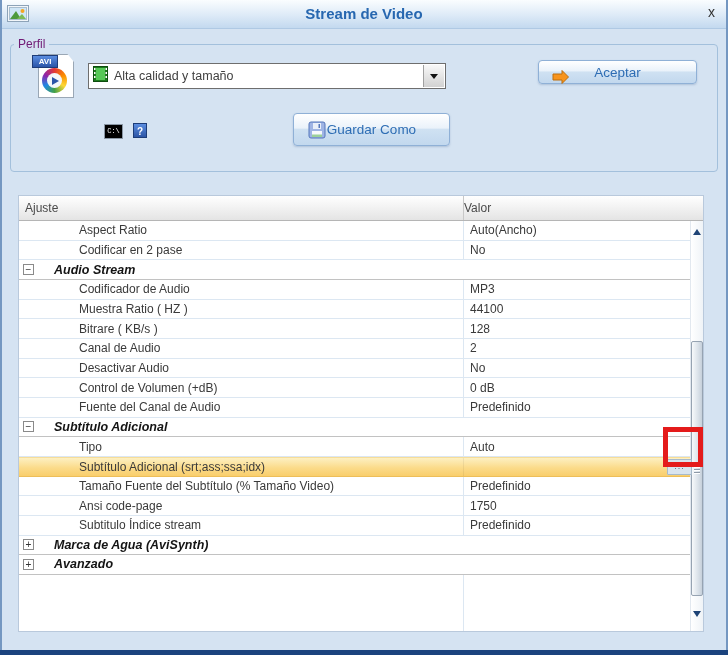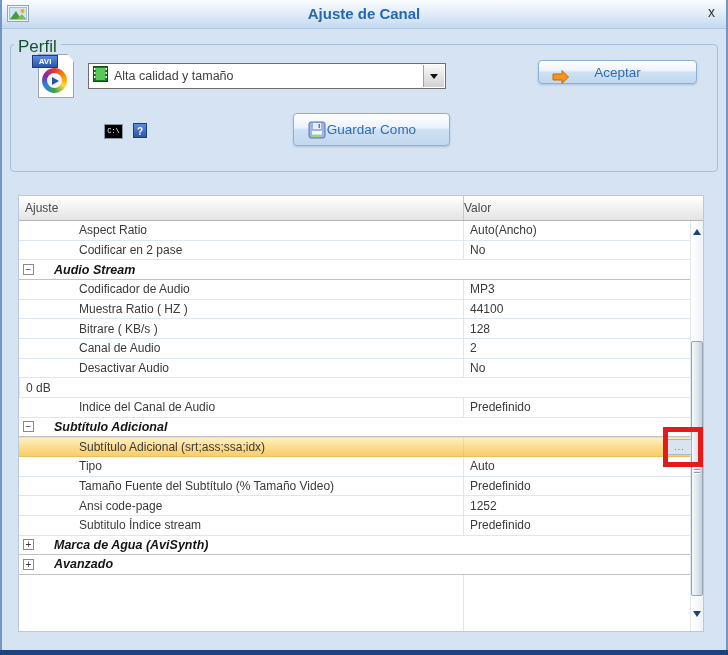--- a/index.html
+++ b/index.html
@@ -7,21 +7,21 @@
   .edge-left{position:absolute;left:0;top:0;bottom:0;width:2px;background:#7497C1;}
   .edge-right{position:absolute;right:0;top:0;bottom:0;width:2px;background:#7497C1;}
   .edge-bottom{position:absolute;left:0;right:0;bottom:0;height:5px;background:#1B437E;}
   
   .titlebar{position:absolute;left:0;top:0;right:0;height:28px;background:linear-gradient(180deg,#FAFDFF 0%,#DDEAF7 55%,#C3D9EF 100%);border-bottom:1px solid #AFC9E4;}
   .title{position:absolute;left:0;right:0;top:5px;text-align:center;font-size:15px;font-weight:bold;color:#2767B0;}
   .title-icon{position:absolute;left:7px;top:5px;}
   .close-x{position:absolute;right:13px;top:4px;font-size:14px;color:#333;cursor:default;}
   
   .groupbox{position:absolute;left:10px;top:44px;width:706px;height:126px;border:1px solid #A3C0DC;border-radius:4px;}
-  .gb-label{position:absolute;left:14px;top:37px;padding:0 4px;background:#D5E3F2;font-size:17px;color:#14532d;}
+  .gb-label{position:absolute;left:14px;top:37px;padding:0 4px;background:#D5E3F2;font-size:12px;color:#701a75;}
   
   .avi-icon{position:absolute;left:32px;top:52px;width:46px;height:46px;}
   .avi-page{position:absolute;left:6px;top:2px;width:34px;height:42px;background:#fff;border:1px solid #9AA7B5;clip-path:polygon(0 0,82% 0,100% 18%,100% 100%,0 100%);}
   .avi-banner{position:absolute;left:0px;top:3px;width:24px;height:11px;background:linear-gradient(180deg,#5B8DE0,#2B55A8);color:#fff;font-size:8px;font-weight:bold;text-align:center;line-height:11px;border:1px solid #1E3C78;}
   .avi-disc{position:absolute;left:10px;top:16px;width:25px;height:25px;border-radius:50%;background:conic-gradient(#E53935,#FB8C00,#FDD835,#43A047,#1E88E5,#8E24AA,#E53935);}
   .avi-disc-inner{position:absolute;left:5px;top:5px;width:15px;height:15px;border-radius:50%;background:#F4F7FA;display:flex;align-items:center;justify-content:center;}
   .avi-play{width:0;height:0;border-top:4px solid transparent;border-bottom:4px solid transparent;border-left:7px solid #2B55A8;margin-left:2px;}
   
   .combo{position:absolute;left:88px;top:63px;width:358px;height:26px;background:#fff;border:1px solid #6E6E6E;box-sizing:border-box;display:flex;align-items:center;}
   .combo-text{margin-left:6px;font-size:12.5px;color:#404040;}
@@ -71,21 +71,21 @@
   <div class="titlebar">
     <span class="title-icon">
       <svg width="22" height="17" viewBox="0 0 22 17">
         <rect x="0.5" y="0.5" width="21" height="16" fill="#F2F6FA" stroke="#8DA3B8"></rect>
         <rect x="2.5" y="2.5" width="17" height="12" fill="#CFE6F7" stroke="#A9BECF"></rect>
         <polygon points="3,14 9,6 14,14" fill="#4C9A3D"></polygon>
         <polygon points="10,14 15,9 19,14" fill="#7DBB55"></polygon>
         <circle cx="15.5" cy="6" r="2" fill="#F5A623"></circle>
       </svg>
     </span>
-    <div class="title">Ajuste de Canal</div>
+    <div class="title">Stream de Video</div>
     <span class="close-x">x</span>
   </div>
 
   <div class="groupbox"></div>
   <span class="gb-label">Perfil</span>
 
   <div class="avi-icon">
     <div class="avi-page"></div>
     <div class="avi-banner">AVI</div>
     <div class="avi-disc">
@@ -171,46 +171,47 @@
         </div>
         <div class="trow item">
           <span class="cl">Canal de Audio</span>
           <span class="cv">2</span>
         </div>
         <div class="trow item">
           <span class="cl">Desactivar Audio</span>
           <span class="cv">No</span>
         </div>
         <div class="trow item">
+          <span class="cl">Control de Volumen (+dB)</span>
           <span class="cv">0 dB</span>
         </div>
         <div class="trow item">
-          <span class="cl">Indice del Canal de Audio</span>
+          <span class="cl">Fuente del Canal de Audio</span>
           <span class="cv">Predefinido</span>
         </div>
         <div class="trow group">
           <span class="expbox">−</span>
           <span class="glabel">Subtítulo Adicional</span>
+        </div>
+        <div class="trow item">
+          <span class="cl">Tipo</span>
+          <span class="cv">Auto</span>
         </div>
         <div class="trow item hl">
           <span class="cl">Subtítulo Adicional (srt;ass;ssa;idx)</span>
           <span class="cv"></span>
           <button class="browse">...</button>
         </div>
         <div class="trow item">
-          <span class="cl">Tipo</span>
-          <span class="cv">Auto</span>
-        </div>
-        <div class="trow item">
           <span class="cl">Tamaño Fuente del Subtítulo (% Tamaño Video)</span>
           <span class="cv">Predefinido</span>
         </div>
         <div class="trow item">
           <span class="cl">Ansi code-page</span>
-          <span class="cv">1252</span>
+          <span class="cv">1750</span>
         </div>
         <div class="trow item">
           <span class="cl">Subtitulo Índice stream</span>
           <span class="cv">Predefinido</span>
         </div>
         <div class="trow group">
           <span class="expbox">+</span>
           <span class="glabel">Marca de Agua (AviSynth)</span>
         </div>
         <div class="trow group">

